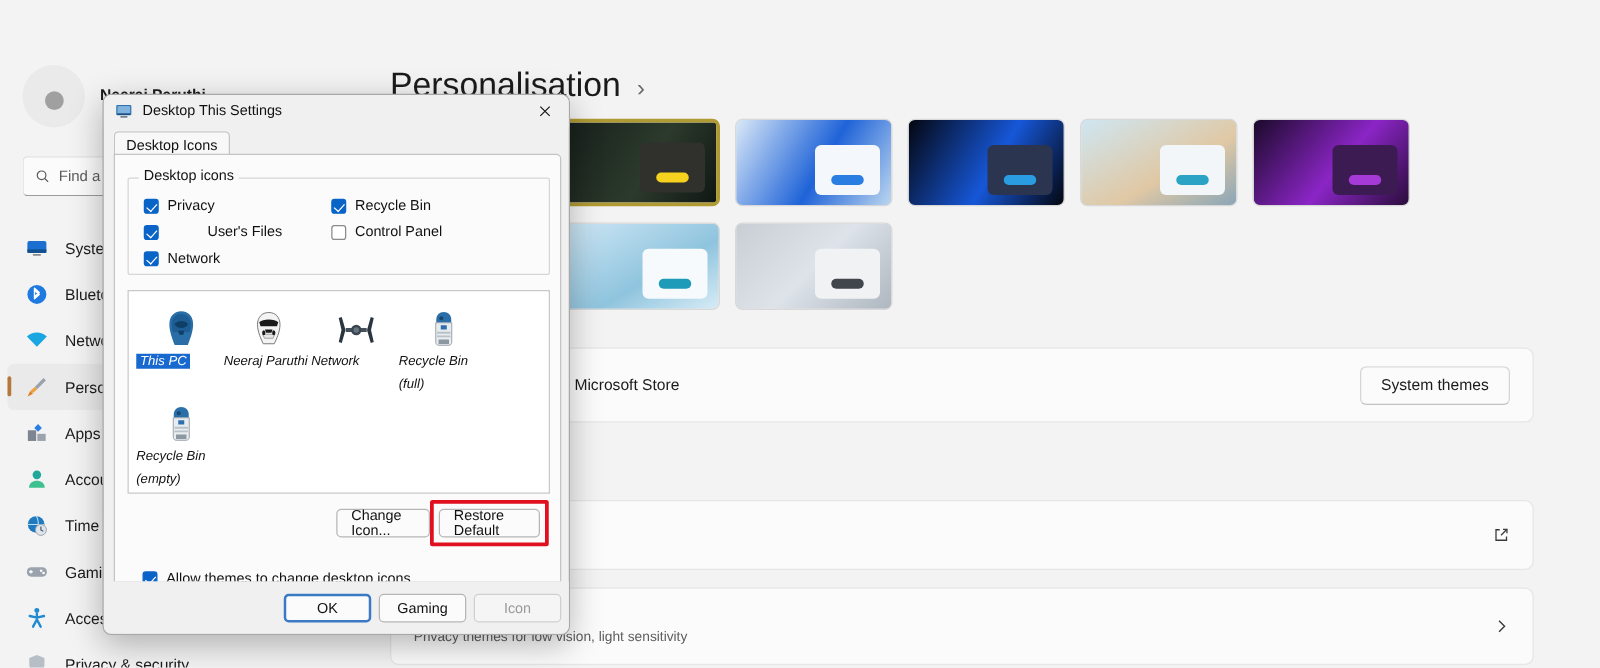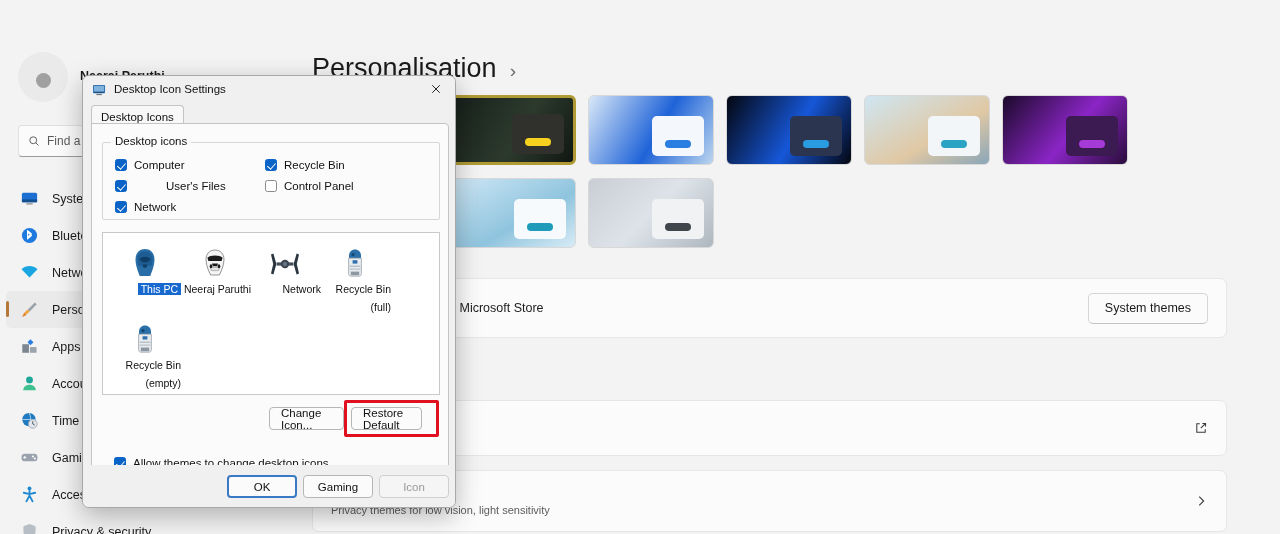--- a/index.html
+++ b/index.html
@@ -106,32 +106,32 @@
   .cbrow { position: absolute; display: flex; align-items: center; gap: 7px; }
   .cb { width: 12px; height: 12px; border-radius: 2.5px; flex: none; position: relative;
         border: 1px solid #8a8a8a; background: #fff; }
   .cb.on { background: #0a64c8; border-color: #0a64c8; }
   .cb.on::after { content: ""; position: absolute; left: 3.4px; top: 1px; width: 3.5px; height: 7px;
                   border: solid #fff; border-width: 0 1.6px 1.6px 0; transform: rotate(42deg); }
   .cblabel { font-size: 11.5px; color: #111; white-space: nowrap; }
 
   #preview { position: absolute; left: 10px; top: 108px; width: 338px; height: 163px;
              background: #fff; border: 1px solid #c9c9c9; }
-  .iconcell { position: absolute; width: 72px; text-align: right; }
+  .iconcell { position: absolute; width: 72px; text-align: left; font-style: italic; }
   .iconcell .glyph { height: 38px; display: flex; align-items: flex-end; justify-content: center; }
   .iconcell .cap { font-size: 10.5px; color: #111; line-height: 12px; margin-top: 3px; }
   .iconcell .cap.sel { background: #1768cf; color: #fff; display: inline-block; padding: 0 3px; }
 
   .dbtn { height: 23px; padding: 0 11px; background: #fbfbfb; border: 1px solid #b6b6b6;
           border-radius: 4px; font-size: 11.5px; color: #111; display: inline-flex;
           align-items: center; justify-content: center; }
   .dbtn.disabled { color: #9a9a9a; background: #f5f5f5; border-color: #cfcfcf; }
   .dbtn.focus { border: 2px solid #3b79c4; }
   #btn-change { position: absolute; left: 177px; top: 283px; width: 75px; }
-  #btn-restore { position: absolute; left: 259px; top: 283px; width: 71px; }
+  #btn-restore { position: absolute; left: 259px; top: 283px; width: 81px; }
   .redbox { position: absolute; left: 252px; top: 276px; width: 95px; height: 37px;
             border: 3px solid #e11021; border-radius: 2px; }
 
   #cb-allow { left: 22px; top: 333px; }
 
   .dlg-footer { position: absolute; left: 0; bottom: 0; width: 374px; height: 42px; background: #f0f0f0; }
   #btn-ok { position: absolute; left: 144px; top: 10px; width: 70px; height: 23px; }
   #btn-cancel { position: absolute; left: 220px; top: 10px; width: 70px; height: 23px; }
   #btn-apply { position: absolute; left: 296px; top: 10px; width: 70px; height: 23px; }
 </style>
@@ -350,40 +350,40 @@
   <div class="dialog">
     <div class="dlg-tb">
       <span class="dlg-ico">
         <svg viewBox="0 0 16 14" width="15" height="13">
           <rect x="1" y="1" width="13" height="9" rx="1" fill="#2f6fae"></rect>
           <rect x="2" y="2" width="11" height="6.4" fill="#7fb3dd"></rect>
           <path d="M2 8.4h11v1.2H2z" fill="#1d4e80"></path>
           <rect x="4.6" y="10.6" width="6" height="1.4" fill="#6c7a86"></rect>
         </svg>
       </span>
-      <span class="dlg-title">Desktop Icon Settings</span>
+      <span class="dlg-title">Desktop This Settings</span>
       <span class="dlg-close">
         <svg viewBox="0 0 12 12" stroke="#111" stroke-width="1.1">
             <path d="M1.5 1.5l9 9M10.5 1.5l-9 9"></path>
           </svg>
       </span>
     </div>
 
     <div class="tabstrip">
       <span class="tab">Desktop Icons</span>
     </div>
 
     <div class="dlg-page">
 
       <div class="grp" id="grp-icons">
         <span class="legend">Desktop icons</span>
 
         <div class="cbrow" style="left:12px; top:16px;">
           <span class="cb on"></span>
-          <span class="cblabel">Computer</span>
+          <span class="cblabel">Privacy</span>
         </div>
         <div class="cbrow" style="left:162px; top:16px;">
           <span class="cb on"></span>
           <span class="cblabel">Recycle Bin</span>
         </div>
         <div class="cbrow" style="left:12px; top:37px;gap:39px;">
           <span class="cb on"></span>
           <span class="cblabel">User's Files</span>
         </div>
         <div class="cbrow" style="left:162px; top:37px;">

